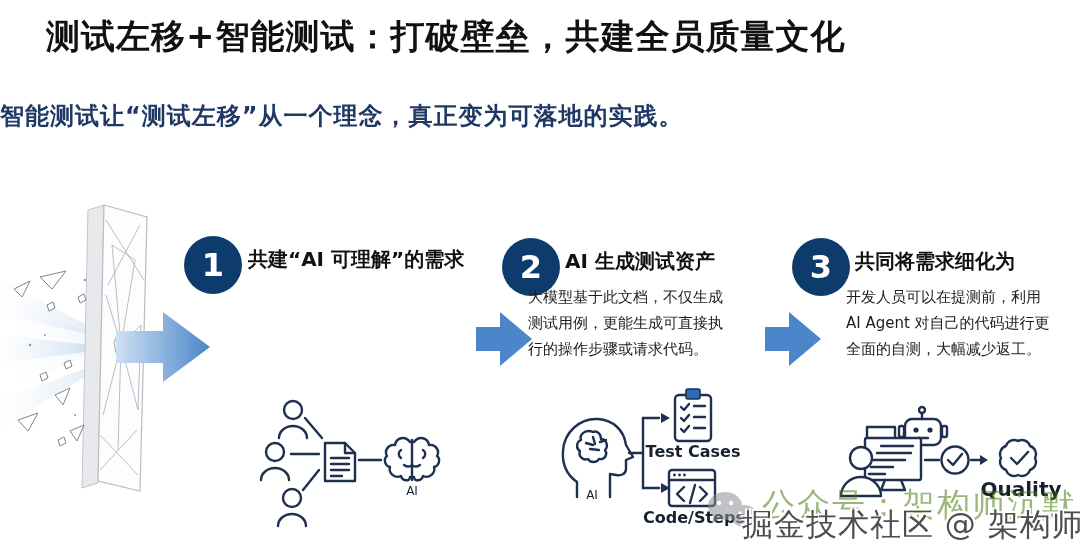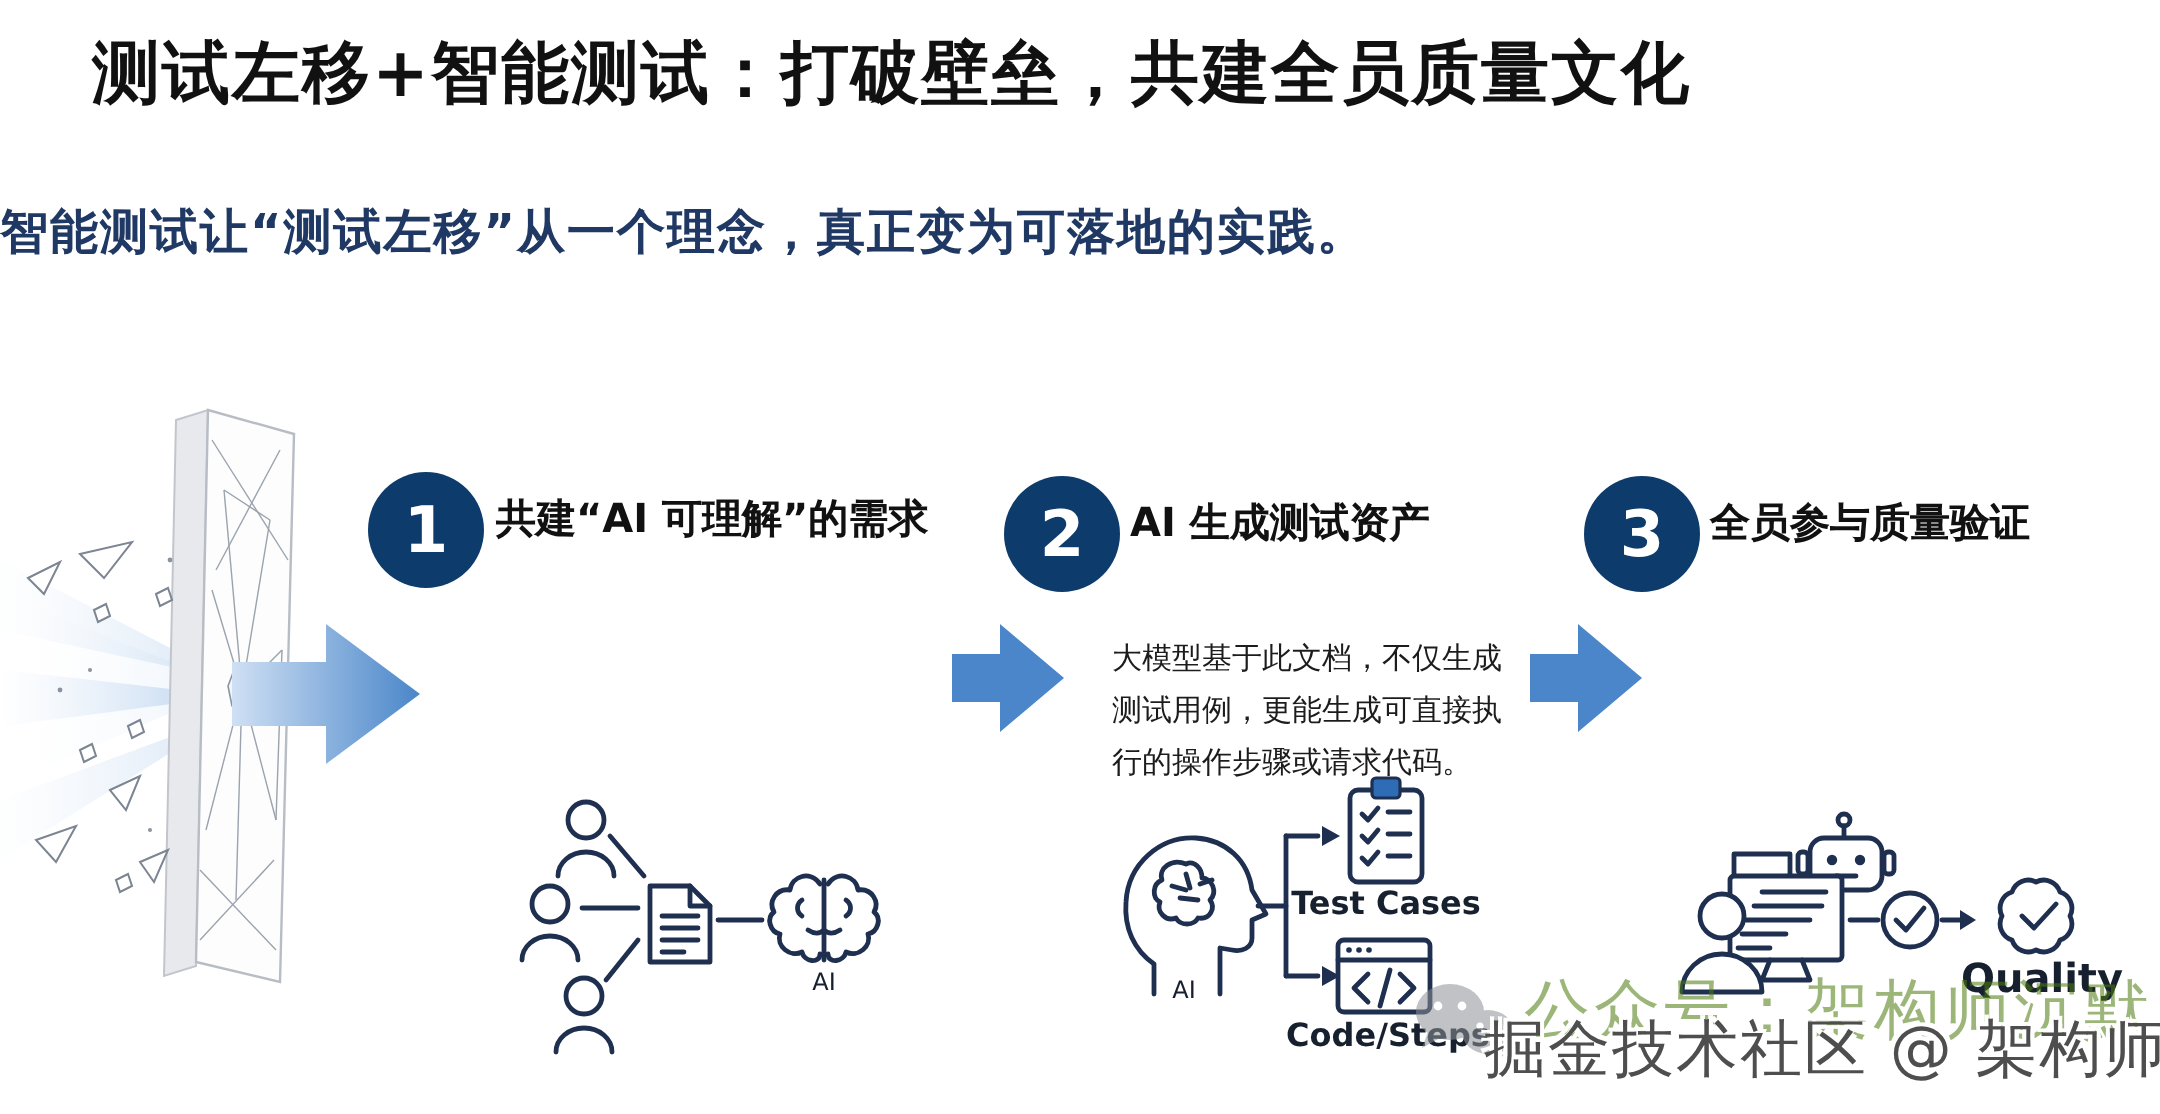--- a/index.html
+++ b/index.html
@@ -18,21 +18,21 @@
   .circle{
     position:absolute;width:58px;height:58px;border-radius:50%;
     background:#0d3c6c;color:#fff;display:flex;align-items:center;justify-content:center;
     font-size:32px;font-weight:700;
   }
   .c1{left:184px;top:236px;} .c2{left:502px;top:238px;} .c3{left:792px;top:238px;}
   .heading{position:absolute;font-size:20px;font-weight:700;color:#111;white-space:nowrap;}
   .h1p{left:248px;top:246px;} .h2p{left:565px;top:248px;} .h3p{left:855px;top:248px;}
   .body{position:absolute;font-size:15px;line-height:1.72;color:#1c1c1c;}
   .b1{left:230px;top:283px;width:262px;}
-  .b2{left:556px;top:285px;width:208px;margin-top:32px;}
+  .b2{left:528px;top:285px;width:208px;}
   .b3{left:846px;top:285px;width:212px;}
   .conn{position:absolute;width:58px;height:58px;}
   .conn1{left:476px;top:310px;} .conn2{left:765px;top:310px;}
   .art{position:absolute;}
   .wall-art{left:0;top:185px;}
   .ic1{left:235px;top:390px;} .ic2{left:553px;top:385px;} .ic3{left:833px;top:403px;}
   .cap{position:absolute;transform:translateX(-50%);font-size:12px;color:#16202e;white-space:nowrap;}
   .cap-ai1{left:412px;top:484px;}
   .cap-ai2{left:592px;top:488px;}
   .cap-tc{left:693px;top:442px;font-size:16px;font-weight:700;}
@@ -118,21 +118,22 @@
   </svg>
 
   <div class="circle c1">1</div>
   <div class="heading h1p">共建“AI 可理解”的需求</div>
 
   <div class="circle c2">2</div>
   <div class="heading h2p">AI 生成测试资产</div>
   <div class="body b2">大模型基于此文档，不仅生成测试用例，更能生成可直接执行的操作步骤或请求代码。</div>
 
   <div class="circle c3">3</div>
-  <div class="heading h3p">全员参与质量验证</div>
+  <div class="heading h3p">共同将需求细化为</div>
+  <div class="body b3">开发人员可以在提测前，利用 AI Agent 对自己的代码进行更全面的自测，大幅减少返工。</div>
 
   <svg class="conn conn1" viewBox="0 0 58 58">
     <polygon points="0,17 24,17 24,2 56,29 24,56 24,41 0,41" fill="#4a86c9"></polygon>
   </svg>
   <svg class="conn conn2" viewBox="0 0 58 58">
     <polygon points="0,17 24,17 24,2 56,29 24,56 24,41 0,41" fill="#4a86c9"></polygon>
   </svg>
 
   <svg class="art ic1" width="230" height="145" viewBox="0 0 230 145">
     <g stroke="#1e2f50" stroke-width="2.4" fill="none" stroke-linecap="round" stroke-linejoin="round">

